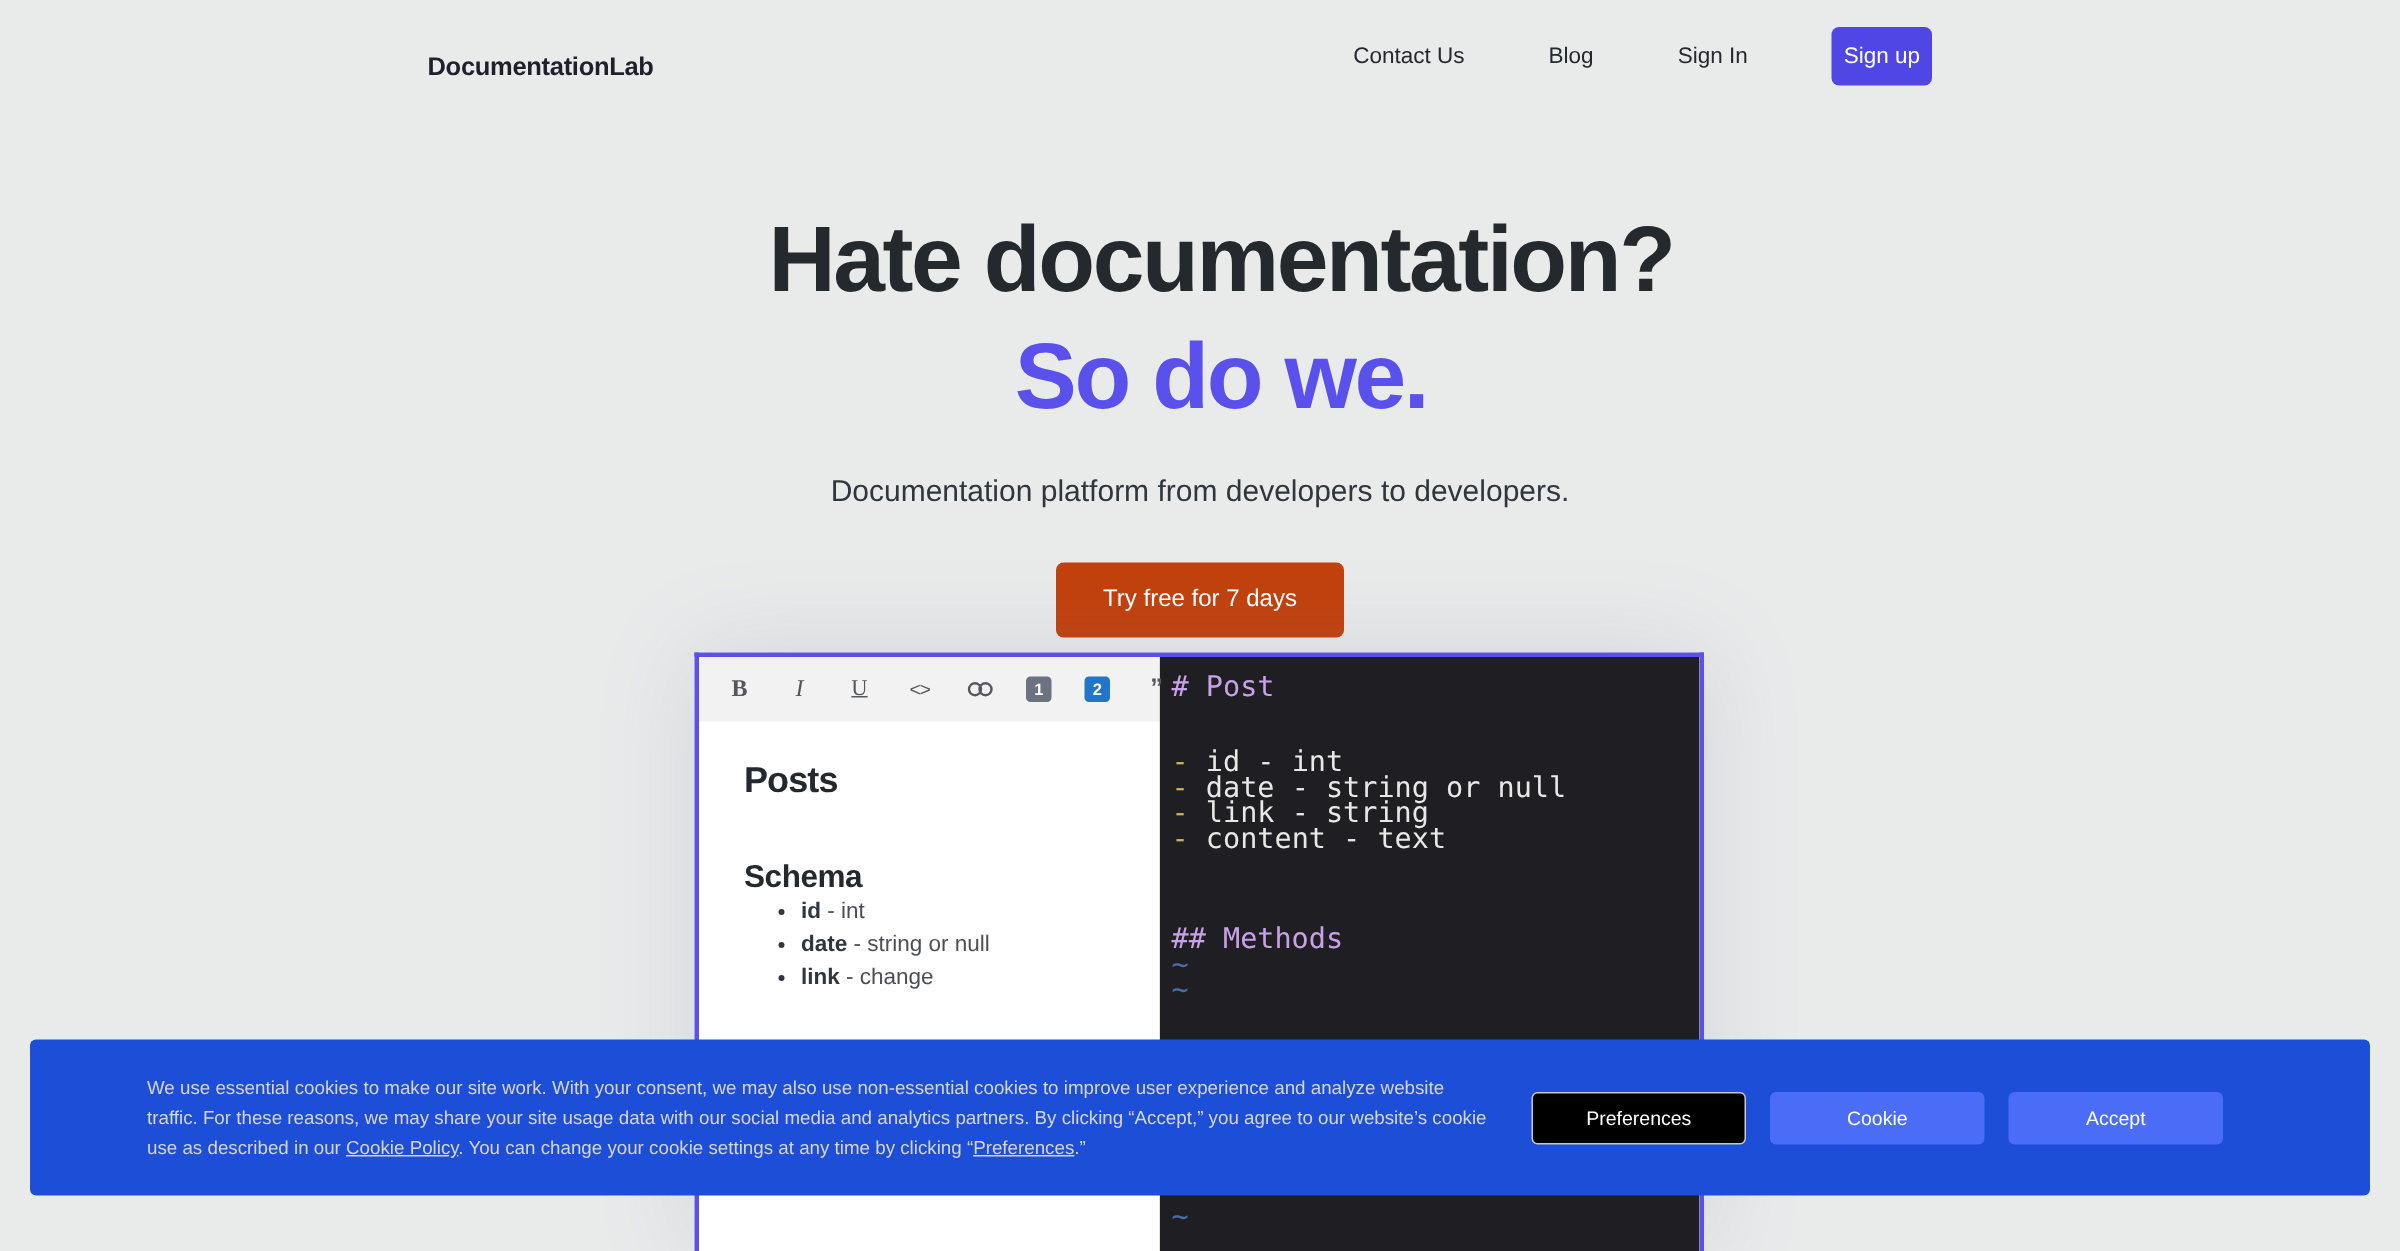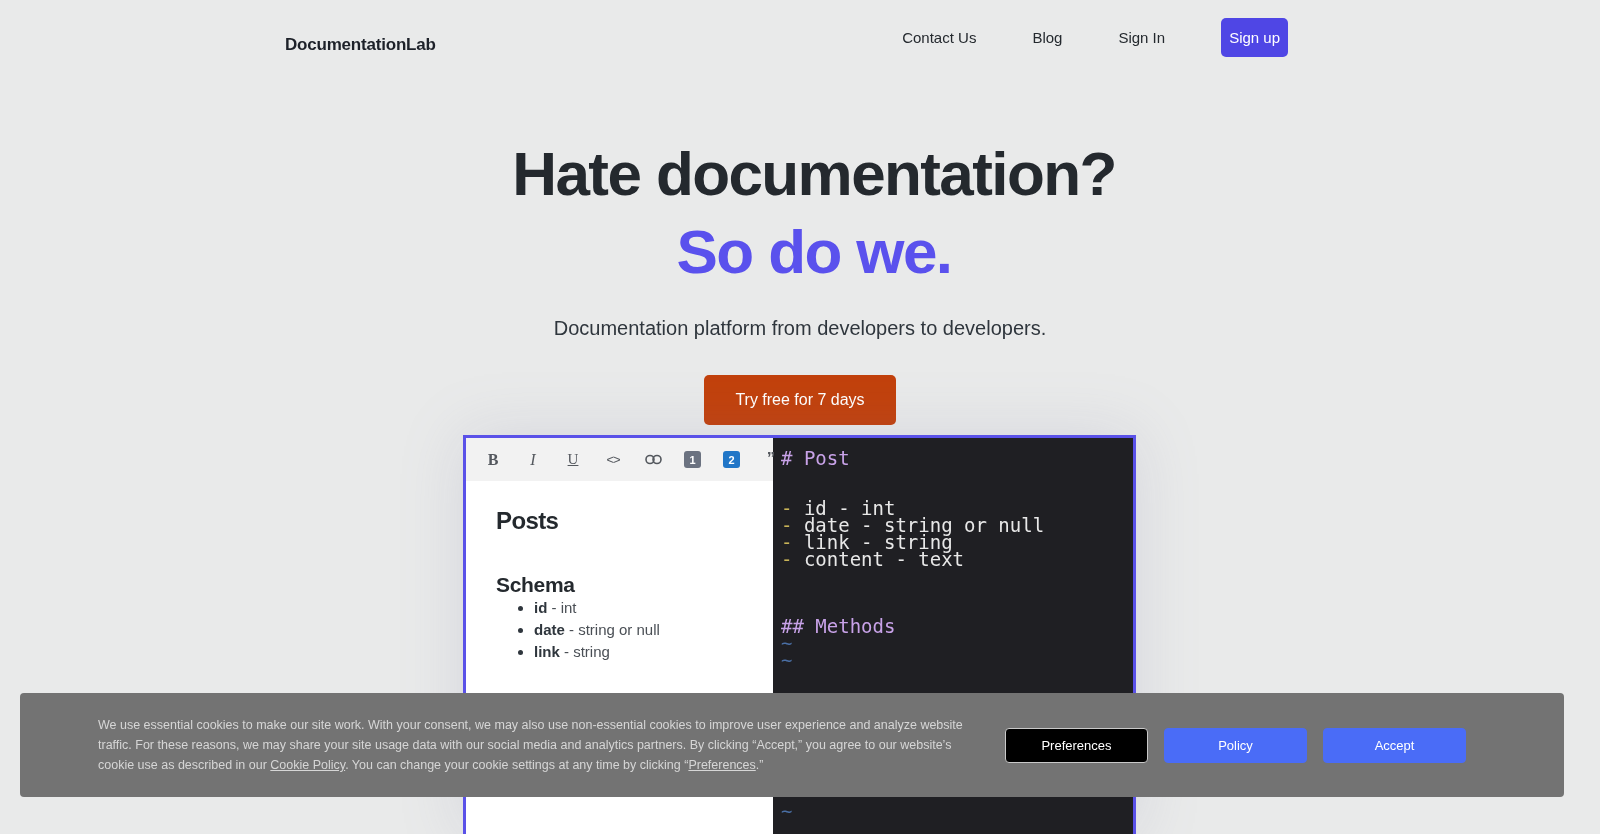--- a/index.html
+++ b/index.html
@@ -212,23 +212,23 @@
   .code-line { white-space: pre; padding-left: 8px; height: 16.8px; }
   .c-head { color: #c8a2e8; }
   .c-dash { color: #c9b458; }
   .c-txt  { color: #e8e8e8; }
   .c-tilde { color: #4a6fa5; }
 
   
   .cookie-banner {
     position: absolute;
     left: 20px;
-    right: 36px;
+    right: 20px;
     bottom: 37px;
-    background: #737373;
+    background: #1d4ed8;
     border-radius: 4px;
     padding: 22px 28px 22px 78px;
     display: flex;
     align-items: center;
     z-index: 50;
   }
 
   .cookie-text {
     color: #d6d6d6;
     font-size: 12.5px;
@@ -309,21 +309,21 @@
       <span class="badge badge-2">2</span>
       <span class="tool tool-quote">”</span>
     </div>
 
     <div class="preview-body">
       <div class="doc-h1">Posts</div>
       <div class="doc-h2">Schema</div>
       <ul class="doc-list">
         <li><b>id</b><span class="dim"> - int</span></li>
         <li><b>date</b><span class="dim"> - string or null</span></li>
-        <li><b>link</b><span class="dim"> - string</span></li>
+        <li><b>link</b><span class="dim"> - change</span></li>
       </ul>
       <div class="doc-h2-lower">Methods</div>
     </div>
   </div>
 
   <div class="pane-code">
       <div class="code-line"><span class="c-head"># Post</span></div>
       <div class="code-line">&nbsp;</div>
       <div class="code-line">&nbsp;</div>
       <div class="code-line"><span class="c-dash">- </span><span class="c-txt">id - int</span></div>
@@ -347,16 +347,16 @@
       <div class="code-line"><span class="c-tilde">~</span></div>
     </div>
 </div>
 
 <div class="cookie-banner">
   <div class="cookie-text">
     <span>We use essential cookies to make our site work. With your consent, we may also use non-essential cookies to improve user experience and analyze website traffic. For these reasons, we may share your site usage data with our social media and analytics partners. By clicking “Accept,” you agree to our website’s cookie use as described in our </span><a href="#">Cookie Policy</a><span>. You can change your cookie settings at any time by clicking “</span><a href="#">Preferences</a><span>.”</span>
   </div>
   <div class="cookie-actions">
     <div class="ck-btn ck-outline">Preferences</div>
-    <div class="ck-btn ck-solid">Policy</div>
+    <div class="ck-btn ck-solid">Cookie</div>
     <div class="ck-btn ck-solid">Accept</div>
   </div>
 </div>
 
 </body></html>

